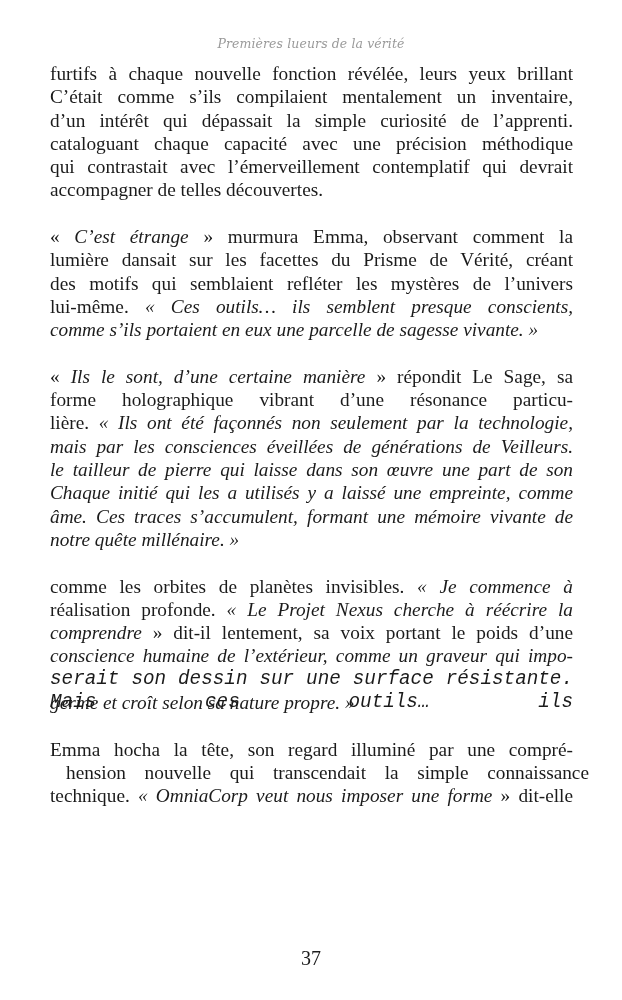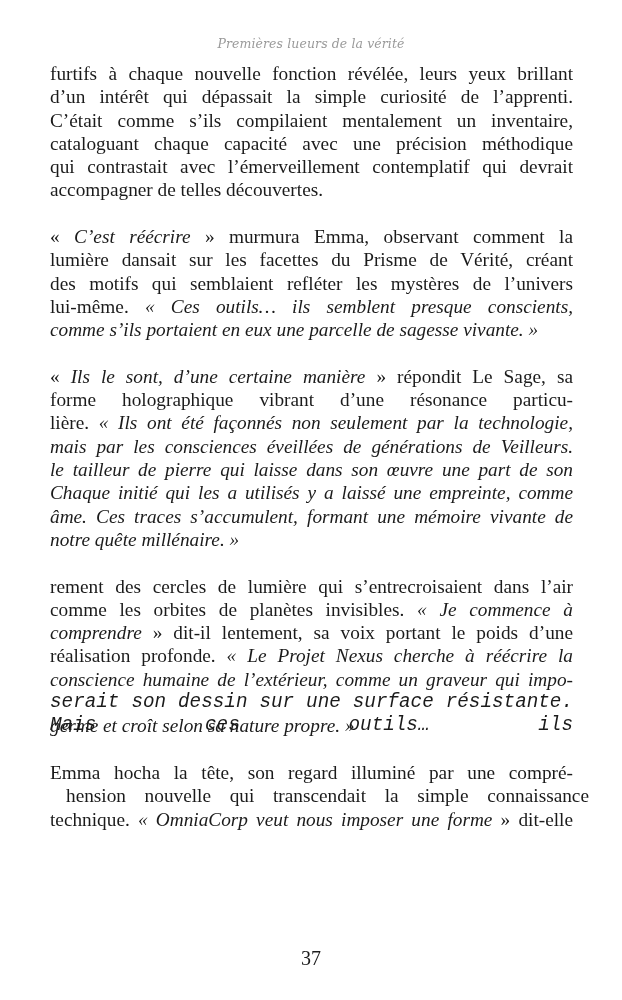--- a/index.html
+++ b/index.html
@@ -32,38 +32,38 @@
 <body>
 
 <div class="page">
   <div class="running-head">Premières lueurs de la vérité</div>
   <div class="body-text" id="body-text">
       <div class="para">
         <div class="line">
           <span style="display: block; width: 100%; text-align: justify; text-align-last: justify;"><span>furtifs à chaque nouvelle fonction révélée, leurs yeux brillant</span></span>
         </div>
         <div class="line">
-          <span style="display: block; width: 100%; text-align: justify; text-align-last: justify;"><span>d’un intérêt qui dépassait la simple curiosité de l’apprenti.</span></span>
+          <span style="display: block; width: 100%; text-align: justify; text-align-last: justify;"><span>C’était comme s’ils compilaient mentalement un inventaire,</span></span>
         </div>
         <div class="line">
-          <span style="display: block; width: 100%; text-align: justify; text-align-last: justify;"><span>C’était comme s’ils compilaient mentalement un inventaire,</span></span>
+          <span style="display: block; width: 100%; text-align: justify; text-align-last: justify;"><span>d’un intérêt qui dépassait la simple curiosité de l’apprenti.</span></span>
         </div>
         <div class="line">
           <span style="display: block; width: 100%; text-align: justify; text-align-last: justify;"><span>cataloguant chaque capacité avec une précision méthodique</span></span>
         </div>
         <div class="line">
           <span style="display: block; width: 100%; text-align: justify; text-align-last: justify;"><span>qui contrastait avec l’émerveillement contemplatif qui devrait</span></span>
         </div>
         <div class="line last">
           <span style="display: block; width: 100%; text-align: justify; text-align-last: left;"><span>accompagner de telles découvertes.</span></span>
         </div>
       </div>
       <div class="para">
         <div class="line">
-          <span style="display: block; width: 100%; text-align: justify; text-align-last: justify;"><span>« </span><span class="it">C’est réécrire</span><span> » murmura Emma, observant comment la</span></span>
+          <span style="display: block; width: 100%; text-align: justify; text-align-last: justify;"><span>« </span><span class="it">C’est étrange</span><span> » murmura Emma, observant comment la</span></span>
         </div>
         <div class="line">
           <span style="display: block; width: 100%; text-align: justify; text-align-last: justify;"><span>lumière dansait sur les facettes du Prisme de Vérité, créant</span></span>
         </div>
         <div class="line">
           <span style="display: block; width: 100%; text-align: justify; text-align-last: justify;"><span>des motifs qui semblaient refléter les mystères de l’univers</span></span>
         </div>
         <div class="line">
           <span style="display: block; width: 100%; text-align: justify; text-align-last: justify;"><span>lui-même. </span><span class="it">« Ces outils… ils semblent presque conscients,</span></span>
         </div>
@@ -92,30 +92,27 @@
         </div>
         <div class="line">
           <span style="display: block; width: 100%; text-align: justify; text-align-last: justify;"><span class="it">âme. Ces traces s’accumulent, formant une mémoire vivante de</span></span>
         </div>
         <div class="line last">
           <span style="display: block; width: 100%; text-align: justify; text-align-last: left;"><span class="it">notre quête millénaire. »</span></span>
         </div>
       </div>
       <div class="para">
         <div class="line">
-          <span style="display: block; width: 100%; text-align: justify; text-align-last: justify;"><span>rement des cercles de lumière qui s’entrecroisaient dans l’air</span></span>
-        </div>
-        <div class="line">
           <span style="display: block; width: 100%; text-align: justify; text-align-last: justify;"><span>comme les orbites de planètes invisibles. </span><span class="it">« Je commence à</span></span>
         </div>
         <div class="line">
-          <span style="display: block; width: 100%; text-align: justify; text-align-last: justify;"><span class="it">comprendre</span><span> » dit-il lentement, sa voix portant le poids d’une</span></span>
+          <span style="display: block; width: 100%; text-align: justify; text-align-last: justify;"><span>réalisation profonde. </span><span class="it">« Le Projet Nexus cherche à réécrire la</span></span>
         </div>
         <div class="line">
-          <span style="display: block; width: 100%; text-align: justify; text-align-last: justify;"><span>réalisation profonde. </span><span class="it">« Le Projet Nexus cherche à réécrire la</span></span>
+          <span style="display: block; width: 100%; text-align: justify; text-align-last: justify;"><span class="it">comprendre</span><span> » dit-il lentement, sa voix portant le poids d’une</span></span>
         </div>
         <div class="line">
           <span style="display: block; width: 100%; text-align: justify; text-align-last: justify;"><span class="it">conscience humaine de l’extérieur, comme un graveur qui impo-</span></span>
         </div>
         <div class="line">
           <span style="display: block; width: 100%; text-align: justify; text-align-last: justify; font-family: Liberation Mono, monospace;"><span class="it">serait son dessin sur une surface résistante. Mais ces outils… ils</span></span>
         </div>
         <div class="line last">
           <span style="display: block; width: 100%; text-align: justify; text-align-last: left;"><span class="it">germe et croît selon sa nature propre. »</span></span>
         </div>

